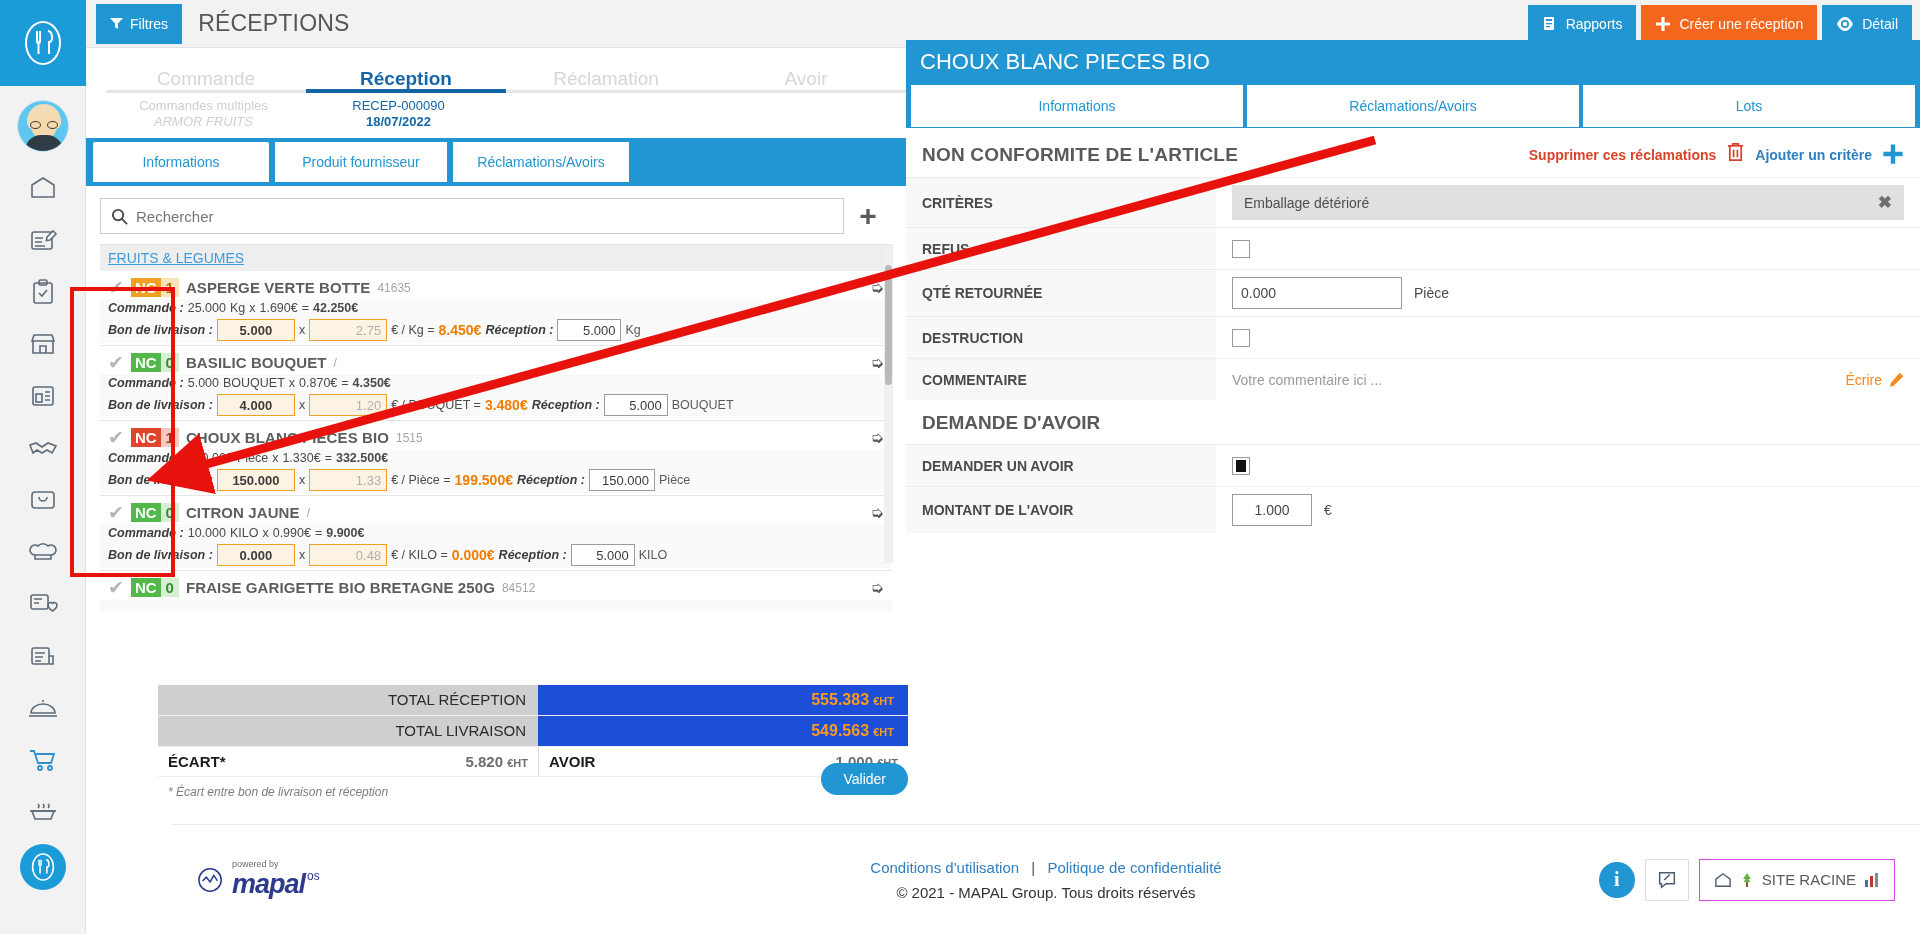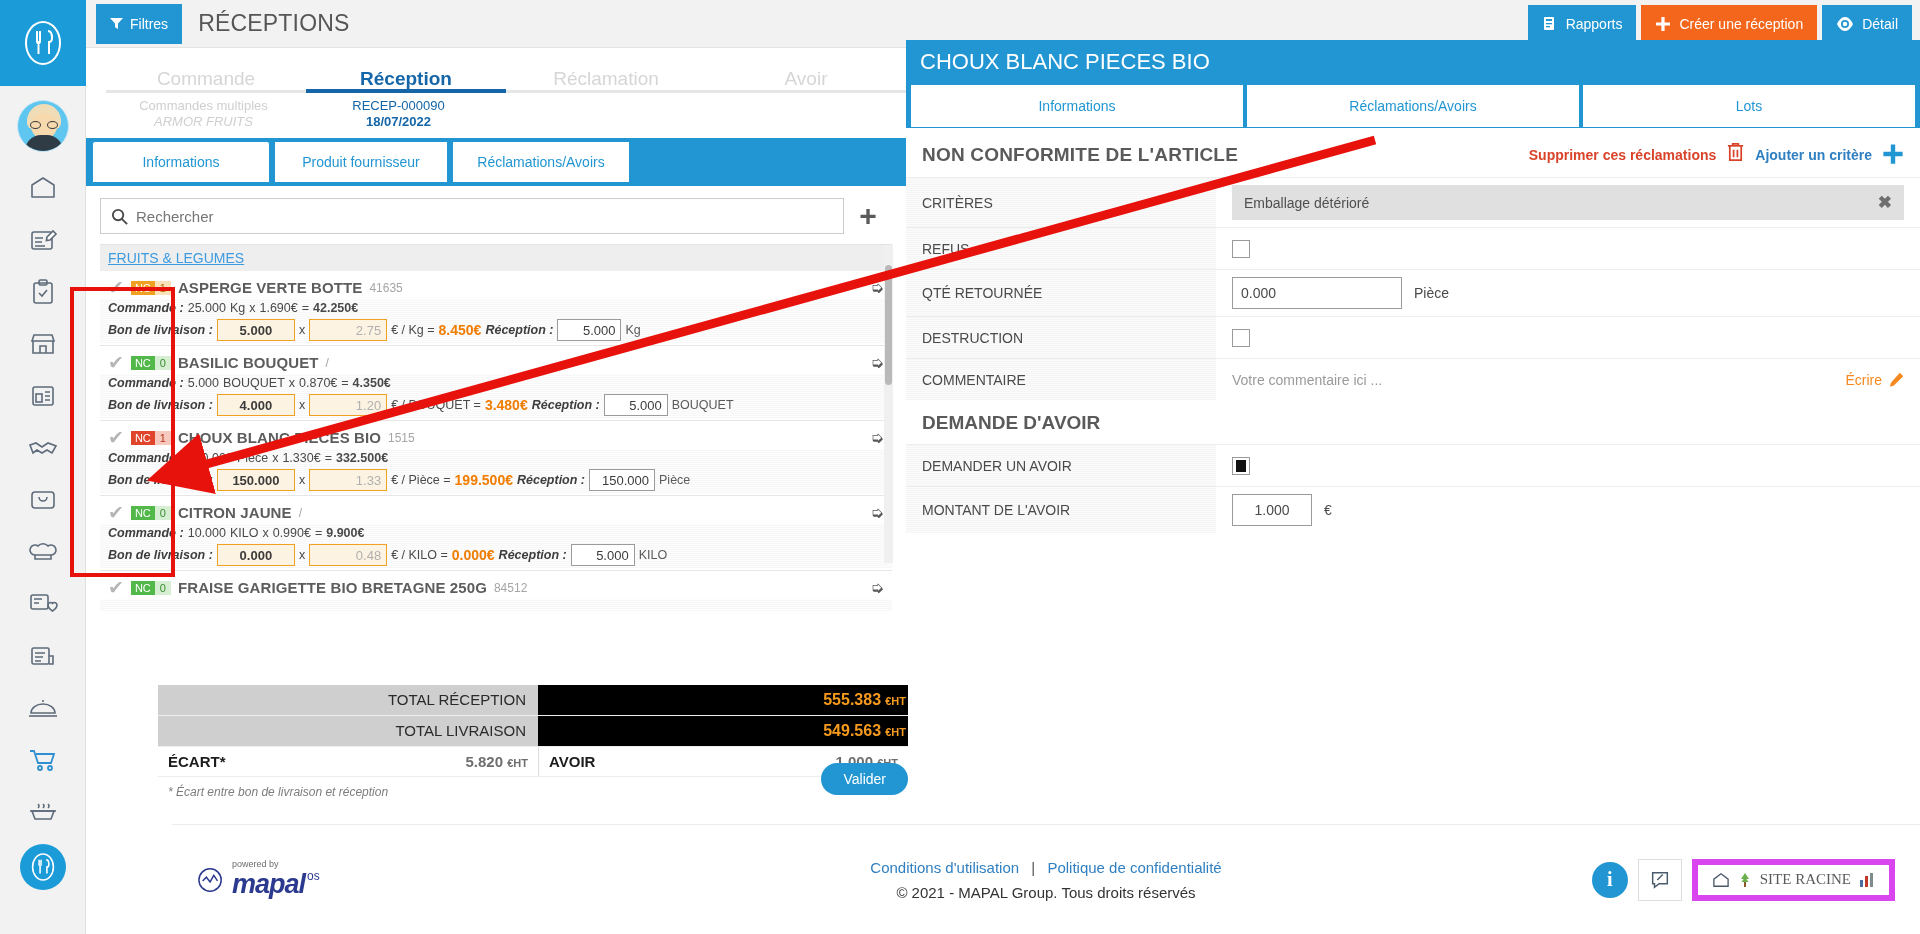--- a/index.html
+++ b/index.html
@@ -121,21 +121,21 @@
   .list-wrap { position: relative; margin: 0 14px 0 14px; border-top: 1px solid #e3e3e3; }
   .cat-head {
     background: #eeeeee; color: #3d9be0; font-size: 14px; padding: 5px 8px;
     text-decoration: underline;
   }
   .prod { border-bottom: 1px solid #e6e6e6; padding: 3px 0 2px 0; }
   .prod-title { display: flex; align-items: center; gap: 7px; padding: 4px 8px 2px 8px; }
   .check {
     color: #b5b5b5; font-size: 19px; line-height: 1;
   }
-  .nc-badge { display: flex; align-items: flex-start; font-size: 11px; font-weight: normal; }
+  .nc-badge { display: flex; align-items: flex-start; font-size: 15px; font-weight: bold; }
   .nc-badge .nc { padding: 1px 4px; color: #fff; }
   .nc-badge .cnt { padding: 1px 5px; }
   .nc-green .nc { background: #53b84a; } .nc-green .cnt { background: #d6efd3; color: #3a8a32; }
   .nc-orange .nc { background: #f0a022; } .nc-orange .cnt { background: #fbe3b9; color: #b06d05; }
   .nc-red .nc { background: #e0452b; } .nc-red .cnt { background: #f6c8be; color: #b5301a; }
   .pname { font-size: 15px; font-weight: bold; color: #5d5d5d; letter-spacing: .1px; }
   .pcode { font-size: 12px; color: #a5a5a5; }
   .reply-icon { margin-left: auto; color: #585858; font-size: 16px; cursor: pointer; }
 
   .prod-line {
@@ -162,21 +162,21 @@
 
   .scrollbar {
     position: absolute; right: -1px; top: 0; width: 9px; background: #f0f0f0;
   }
   .scrollbar .thumb { position: absolute; left: 1px; width: 7px; background: #b9b9b9; border-radius: 4px;}
 
   
   .totals { position: absolute; left: 72px; top: 685px; width: 750px; font-size: 15px; }
   .t-row { display: flex; border-bottom: 1px solid #ededed; }
   .t-lbl { width: 380px; background: #cfcfcf; text-align: right; padding: 6px 12px; color: #2a2a2a; }
-  .t-val { flex: 1; text-align: right; padding: 6px 2px; background: #000000; }
+  .t-val { flex: 1; text-align: right; padding: 6px 14px; background: #1d4ed8; }
   .t-val .amt { color: #f79b1e; font-weight: bold; font-size: 16px; }
   .t-val .ht { color: #f79b1e; font-weight: bold; font-size: 11px; }
   .ecart-row { display: flex; border-bottom: 1px solid #ededed; }
   .ecart-l { width: 380px; display: flex; justify-content: space-between; padding: 6px 10px; background:#fff;}
   .ecart-l .k { font-weight: bold; color: #1c1c1c; }
   .ecart-l .v { color: #6e6e6e; font-weight: bold; }
   .ecart-l .v .ht { font-size: 11px; }
   .ecart-r { flex: 1; display: flex; justify-content: space-between; padding: 6px 10px;
             border-left: 1px solid #ddd; }
   .ecart-r .k { font-weight: bold; color: #1c1c1c; }
@@ -205,21 +205,21 @@
   }
   .sec-title { font-size: 19px; color: #5a5a5a; font-weight: bold; letter-spacing: .2px;}
   .sec-actions { margin-left: auto; display: flex; align-items: center; gap: 10px; }
   .del-link { color: #d9432a; font-size: 14px; font-weight: bold; cursor: pointer; }
   .add-link { color: #2f7fc1; font-size: 14px; font-weight: bold; cursor: pointer; }
   .trash-ico { color: #d9432a; font-size: 18px; cursor: pointer; }
   .bigplus { color: #2196d3; font-size: 26px; font-weight: bold; line-height: .8; cursor: pointer; }
 
   .frow { display: flex; border-top: 1px solid #ededed; min-height: 42px; align-items: center; }
   .frow .fk {
-    width: 310px; padding: 12px 16px; font-size: 14px; color: #4a4a4a; font-weight: normal;
+    width: 310px; padding: 12px 16px; font-size: 14px; color: #4a4a4a; font-weight: bold;
     background: repeating-linear-gradient(0deg,#f5f5f5,#f5f5f5 1px,#fbfbfb 1px,#fbfbfb 2px);
     align-self: stretch; display: flex; align-items: center;
   }
   .frow .fv { flex: 1; padding: 7px 16px; display: flex; align-items: center; }
   .crit-chip {
     flex: 1; background: #e0e0e0; padding: 7px 12px; font-size: 14px; color: #4f4f4f;
     display: flex; align-items: center;
   }
   .crit-chip .x { margin-left: auto; font-weight: bold; color: #6e6e6e; font-size: 17px; cursor: pointer; }
   .cbox { width: 18px; height: 18px; border: 1px solid #9a9a9a; background: #fff; cursor: pointer; }
@@ -247,22 +247,22 @@
   .foot-center { position: absolute; left: 0; right: 0; text-align: center; }
   .foot-links { font-size: 15px; color: #2f7fc1; }
   .foot-links span.sep { color: #555; margin: 0 8px; }
   .foot-copy { font-size: 15px; color: #333; margin-top: 8px; }
   .foot-right { margin-left: auto; display: flex; align-items: center; gap: 10px; margin-right: 25px; }
   .circ-i { width: 36px; height: 36px; border-radius: 50%; background: #2196d3; color: #fff;
             display: flex; align-items: center; justify-content: center; font-weight: bold;
             font-size: 20px; font-family: "Liberation Serif", serif; cursor: pointer;}
   .fbtn { width: 44px; height: 42px; border: 1px solid #ddd; display: flex; align-items: center;
           justify-content: center; cursor: pointer; }
-  .site-btn { height: 42px; border: 6px solid #d946ef; display: flex; align-items: center;
-              gap: 8px; padding: 0 14px; font-size: 15px; color: #5a5a5a; cursor: pointer; font-family: Liberation Serif, serif; }
+  .site-btn { height: 42px; border: 1px solid #d946ef; display: flex; align-items: center;
+              gap: 8px; padding: 0 14px; font-size: 15px; color: #5a5a5a; cursor: pointer; }
 
   
   .anno { position: absolute; pointer-events: none; z-index: 50; }
   .anno-rect {
     border: 4px solid #e8120c; left: 70px; top: 287px; width: 105px; height: 290px;
   }
   svg.anno-arrow { position: absolute; left: 0; top: 0; width: 1920px; height: 934px; z-index: 51; pointer-events:none;}
 </style>
 </head>
 <body>

